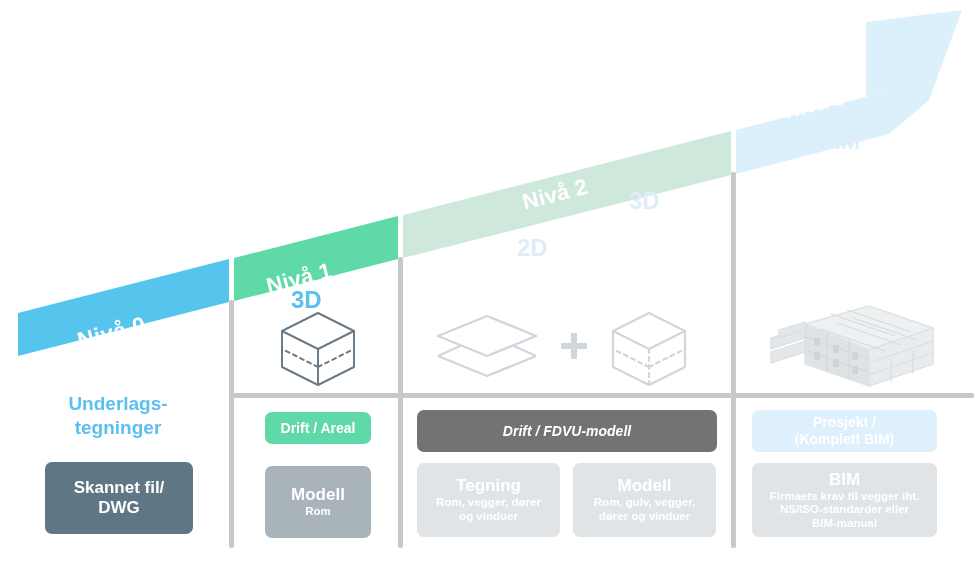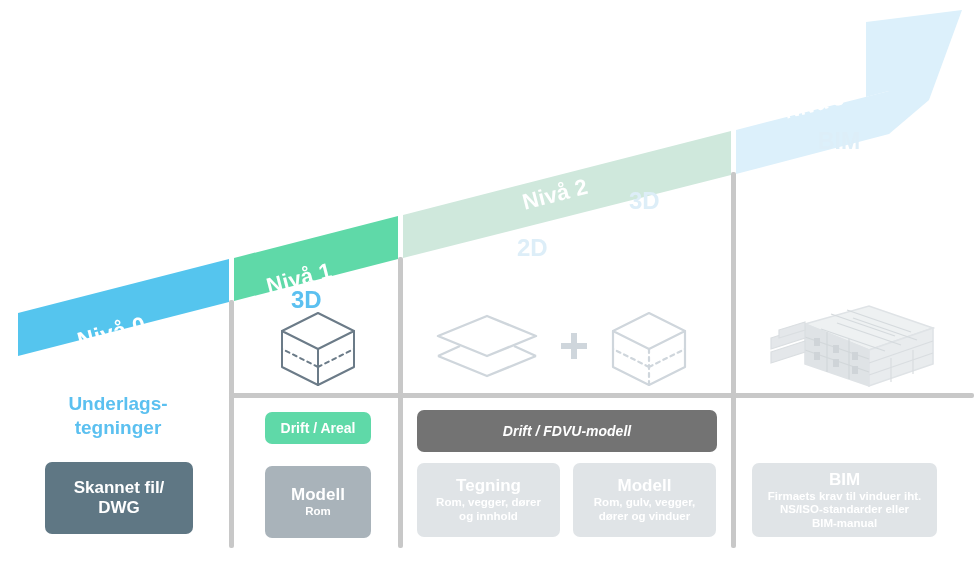--- a/index.html
+++ b/index.html
@@ -244,30 +244,34 @@
     <div class="sub">Rom</div>
   </div>
 
   <div class="badge" style="left:417px; top:410px; width:300px; height:42px; background:#737373;font-style:italic;">
     <span>Drift / FDVU-modell</span>
   </div>
 
   <div class="card" style="left:417px; top:463px; width:143px; height:74px; background:#e0e4e7;text-align:right;">
     <div class="title">Tegning</div>
     <div class="sub">Rom, vegger, dører</div>
-    <div class="sub">og innhold</div>
+    <div class="sub">og vinduer</div>
   </div>
 
   <div class="card" style="left:573px; top:463px; width:143px; height:74px; background:#e0e4e7;">
     <div class="title">Modell</div>
     <div class="sub">Rom, gulv, vegger,</div>
     <div class="sub">dører og vinduer</div>
   </div>
 
+  <div class="badge" style="left:752px; top:410px; width:185px; height:42px; background:#ddf0fb; flex-direction:column;">
+    <span>Prosjekt /</span>
+    <span>(Komplett BIM)</span>
+  </div>
 
   <div class="card" style="left:752px; top:463px; width:185px; height:74px; background:#e0e4e7;">
     <div class="title">BIM</div>
-    <div class="sub">Firmaets krav til vinduer iht.</div>
+    <div class="sub">Firmaets krav til vegger iht.</div>
     <div class="sub">NS/ISO-standarder eller</div>
     <div class="sub">BIM-manual</div>
   </div>
 
 </div>
 
 </body></html>

